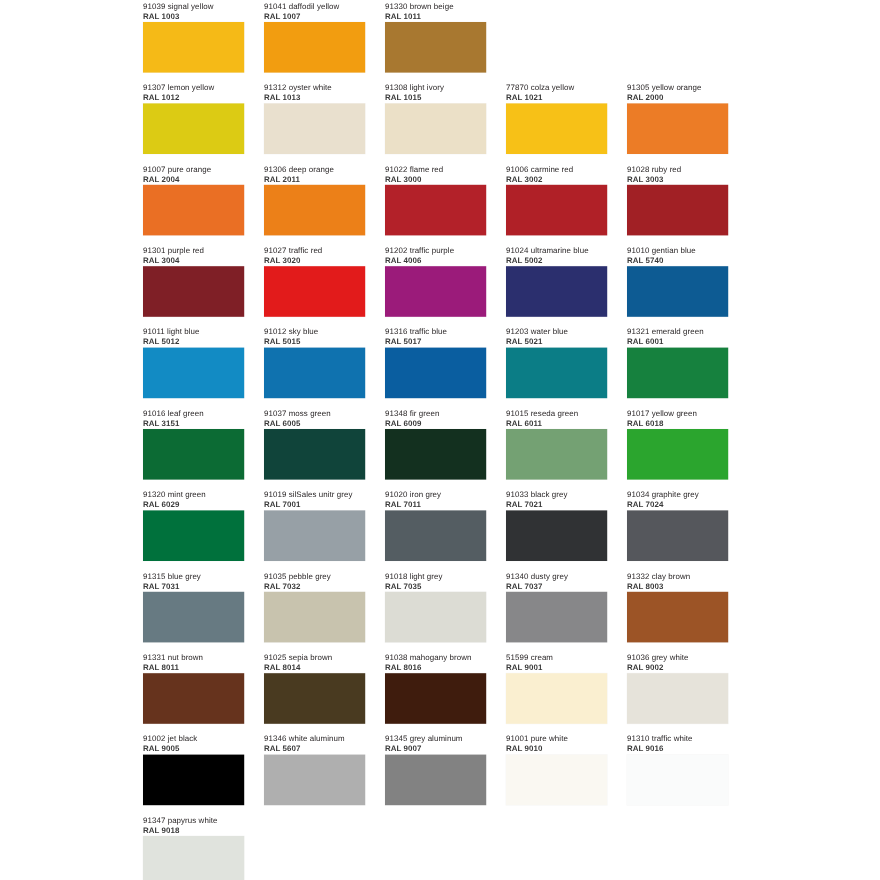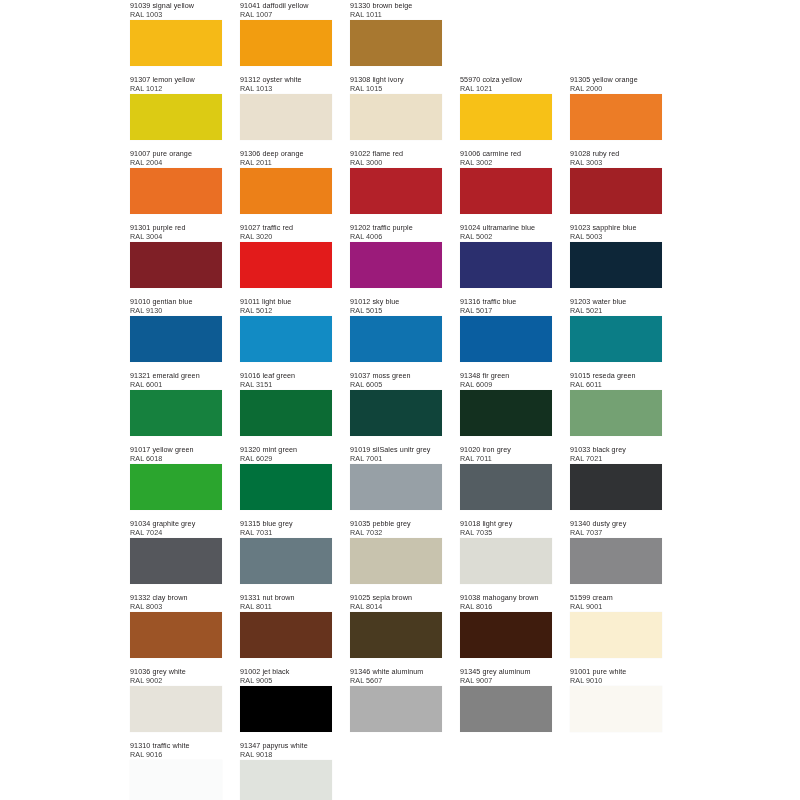--- a/index.html
+++ b/index.html
@@ -57,20 +57,21 @@
   .swatch-code {
     display: block;
     font-size: 7.2px;
     line-height: 9px;
     color: #231f20;
     letter-spacing: 0.01em;
   }
 
   .swatch-code {
     color: #3a3a3a;
+    font-weight: bold;
   }
 
   .swatch-chip {
     width: 92px;
     height: 46px;
     display: block;
     box-shadow: 0 0 0 0.4px rgba(0,0,0,0.035);
   }
 </style>
 </head>
@@ -129,21 +130,21 @@
       </div>
       <div class="swatch-cell">
         <div class="swatch-label">
           <span class="swatch-name">91308 light ivory</span>
           <span class="swatch-code">RAL 1015</span>
         </div>
         <div class="swatch-chip" style="background-color: rgb(235, 224, 199);"></div>
       </div>
       <div class="swatch-cell">
         <div class="swatch-label">
-          <span class="swatch-name">55970 colza yellow</span>
+          <span class="swatch-name">77870 colza yellow</span>
           <span class="swatch-code">RAL 1021</span>
         </div>
         <div class="swatch-chip" style="background-color: rgb(247, 193, 23);"></div>
       </div>
       <div class="swatch-cell">
         <div class="swatch-label">
           <span class="swatch-name">91305 yellow orange</span>
           <span class="swatch-code">RAL 2000</span>
         </div>
         <div class="swatch-chip" style="background-color: rgb(236, 124, 38);"></div>
@@ -206,29 +207,22 @@
       </div>
       <div class="swatch-cell">
         <div class="swatch-label">
           <span class="swatch-name">91024 ultramarine blue</span>
           <span class="swatch-code">RAL 5002</span>
         </div>
         <div class="swatch-chip" style="background-color: rgb(43, 47, 110);"></div>
       </div>
       <div class="swatch-cell">
         <div class="swatch-label">
-          <span class="swatch-name">91023 sapphire blue</span>
-          <span class="swatch-code">RAL 5003</span>
-        </div>
-        <div class="swatch-chip" style="background-color: rgb(13, 38, 56);"></div>
-      </div>
-      <div class="swatch-cell">
-        <div class="swatch-label">
           <span class="swatch-name">91010 gentian blue</span>
-          <span class="swatch-code">RAL 9130</span>
+          <span class="swatch-code">RAL 5740</span>
         </div>
         <div class="swatch-chip" style="background-color: rgb(13, 91, 147);"></div>
       </div>
       <div class="swatch-cell">
         <div class="swatch-label">
           <span class="swatch-name">91011 light blue</span>
           <span class="swatch-code">RAL 5012</span>
         </div>
         <div class="swatch-chip" style="background-color: rgb(18, 139, 196);"></div>
       </div>

